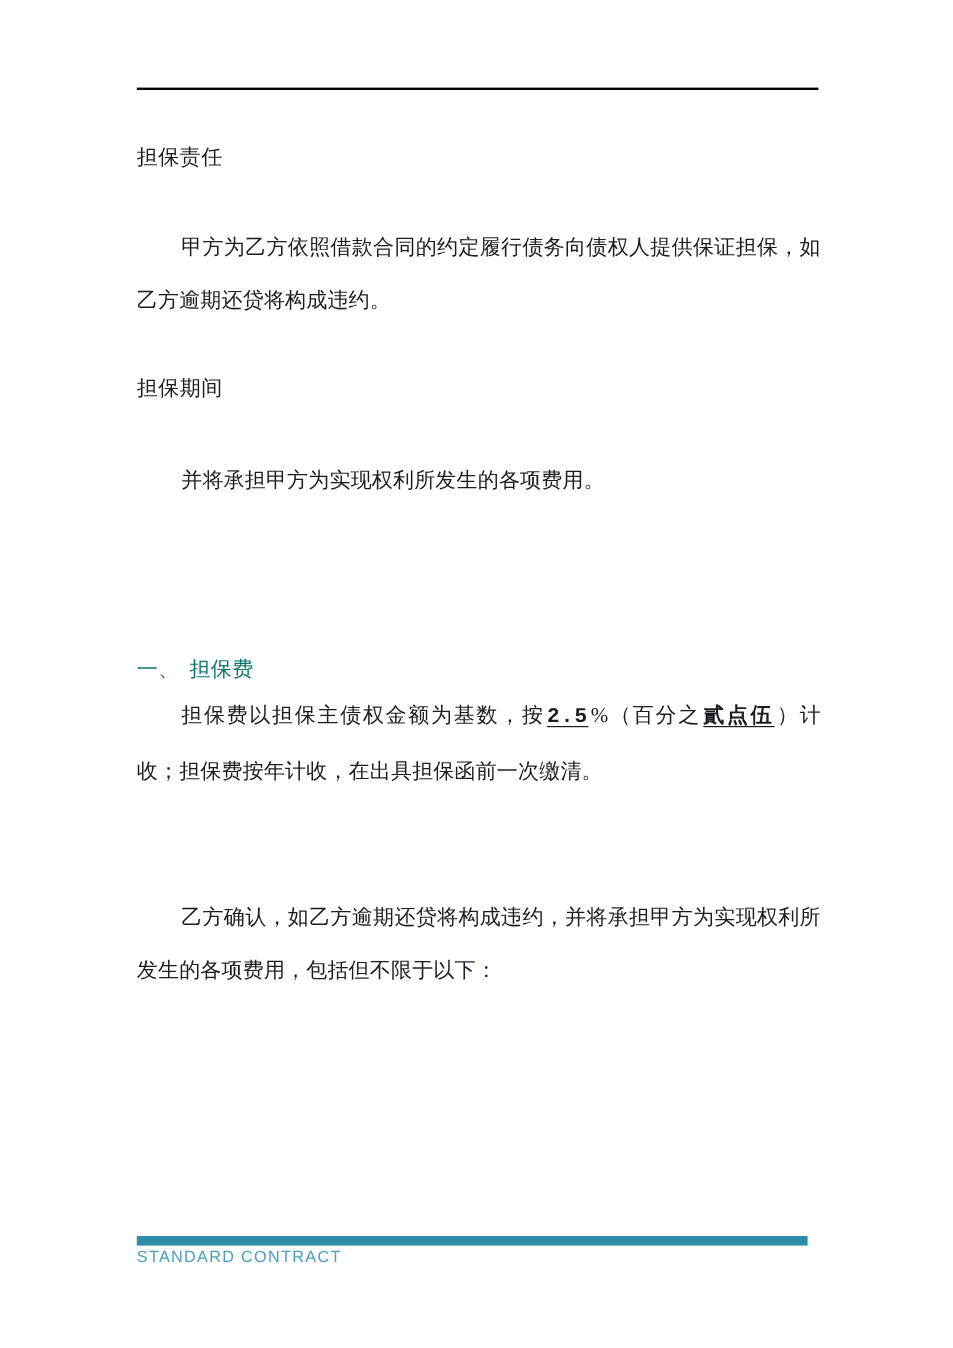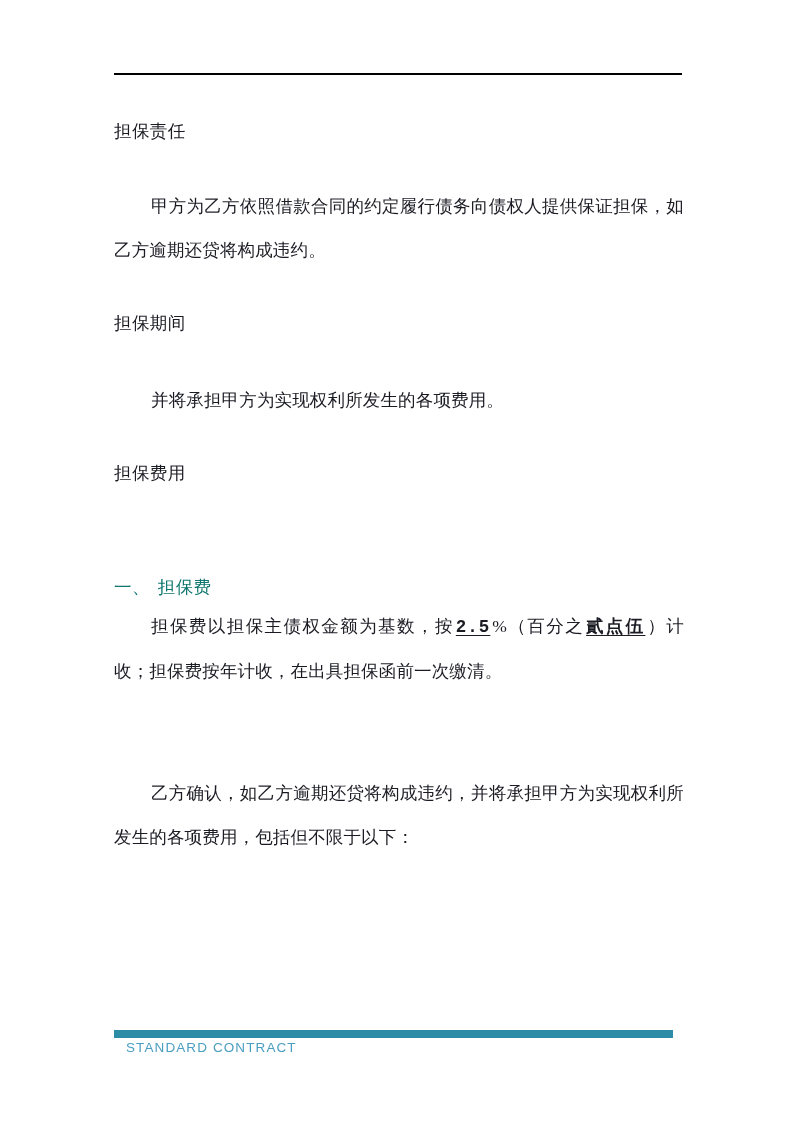--- a/index.html
+++ b/index.html
@@ -96,21 +96,21 @@
   .footer-bar {
     position: absolute;
     left: 114px;
     top: 1030px;
     width: 559px;
     height: 8px;
     background: #2d8ca6;
   }
   .footer-text {
     position: absolute;
-    left: 126px;
+    left: 114px;
     top: 1040px;
     font-family: "Liberation Sans", "DejaVu Sans", sans-serif;
     font-size: 13.5px;
     letter-spacing: 1.1px;
     color: #4a9ec2;
     white-space: nowrap;
   }
 </style>
 </head>
 <body>
@@ -130,21 +130,20 @@
     <div class="sp-para-to-head"></div>
 
     <p class="heading">担保期间</p>
 
     <div class="sp-head-to-para-2"></div>
 
     <p class="para">并将承担甲方为实现权利所发生的各项费用。</p>
 
     <div class="sp-para-to-head"></div>
 
-    <p class="heading">担保费用</p>
 
     <div class="sp-head-to-para-2"></div>
 
 
     <div class="sp-para-to-listhead"></div>
 
     <p class="list-head"><span>一、</span><span style="display:inline-block;width:8px"></span><span>担保费</span></p>
 
     <div class="sp-listhead-to-para"></div>
 

